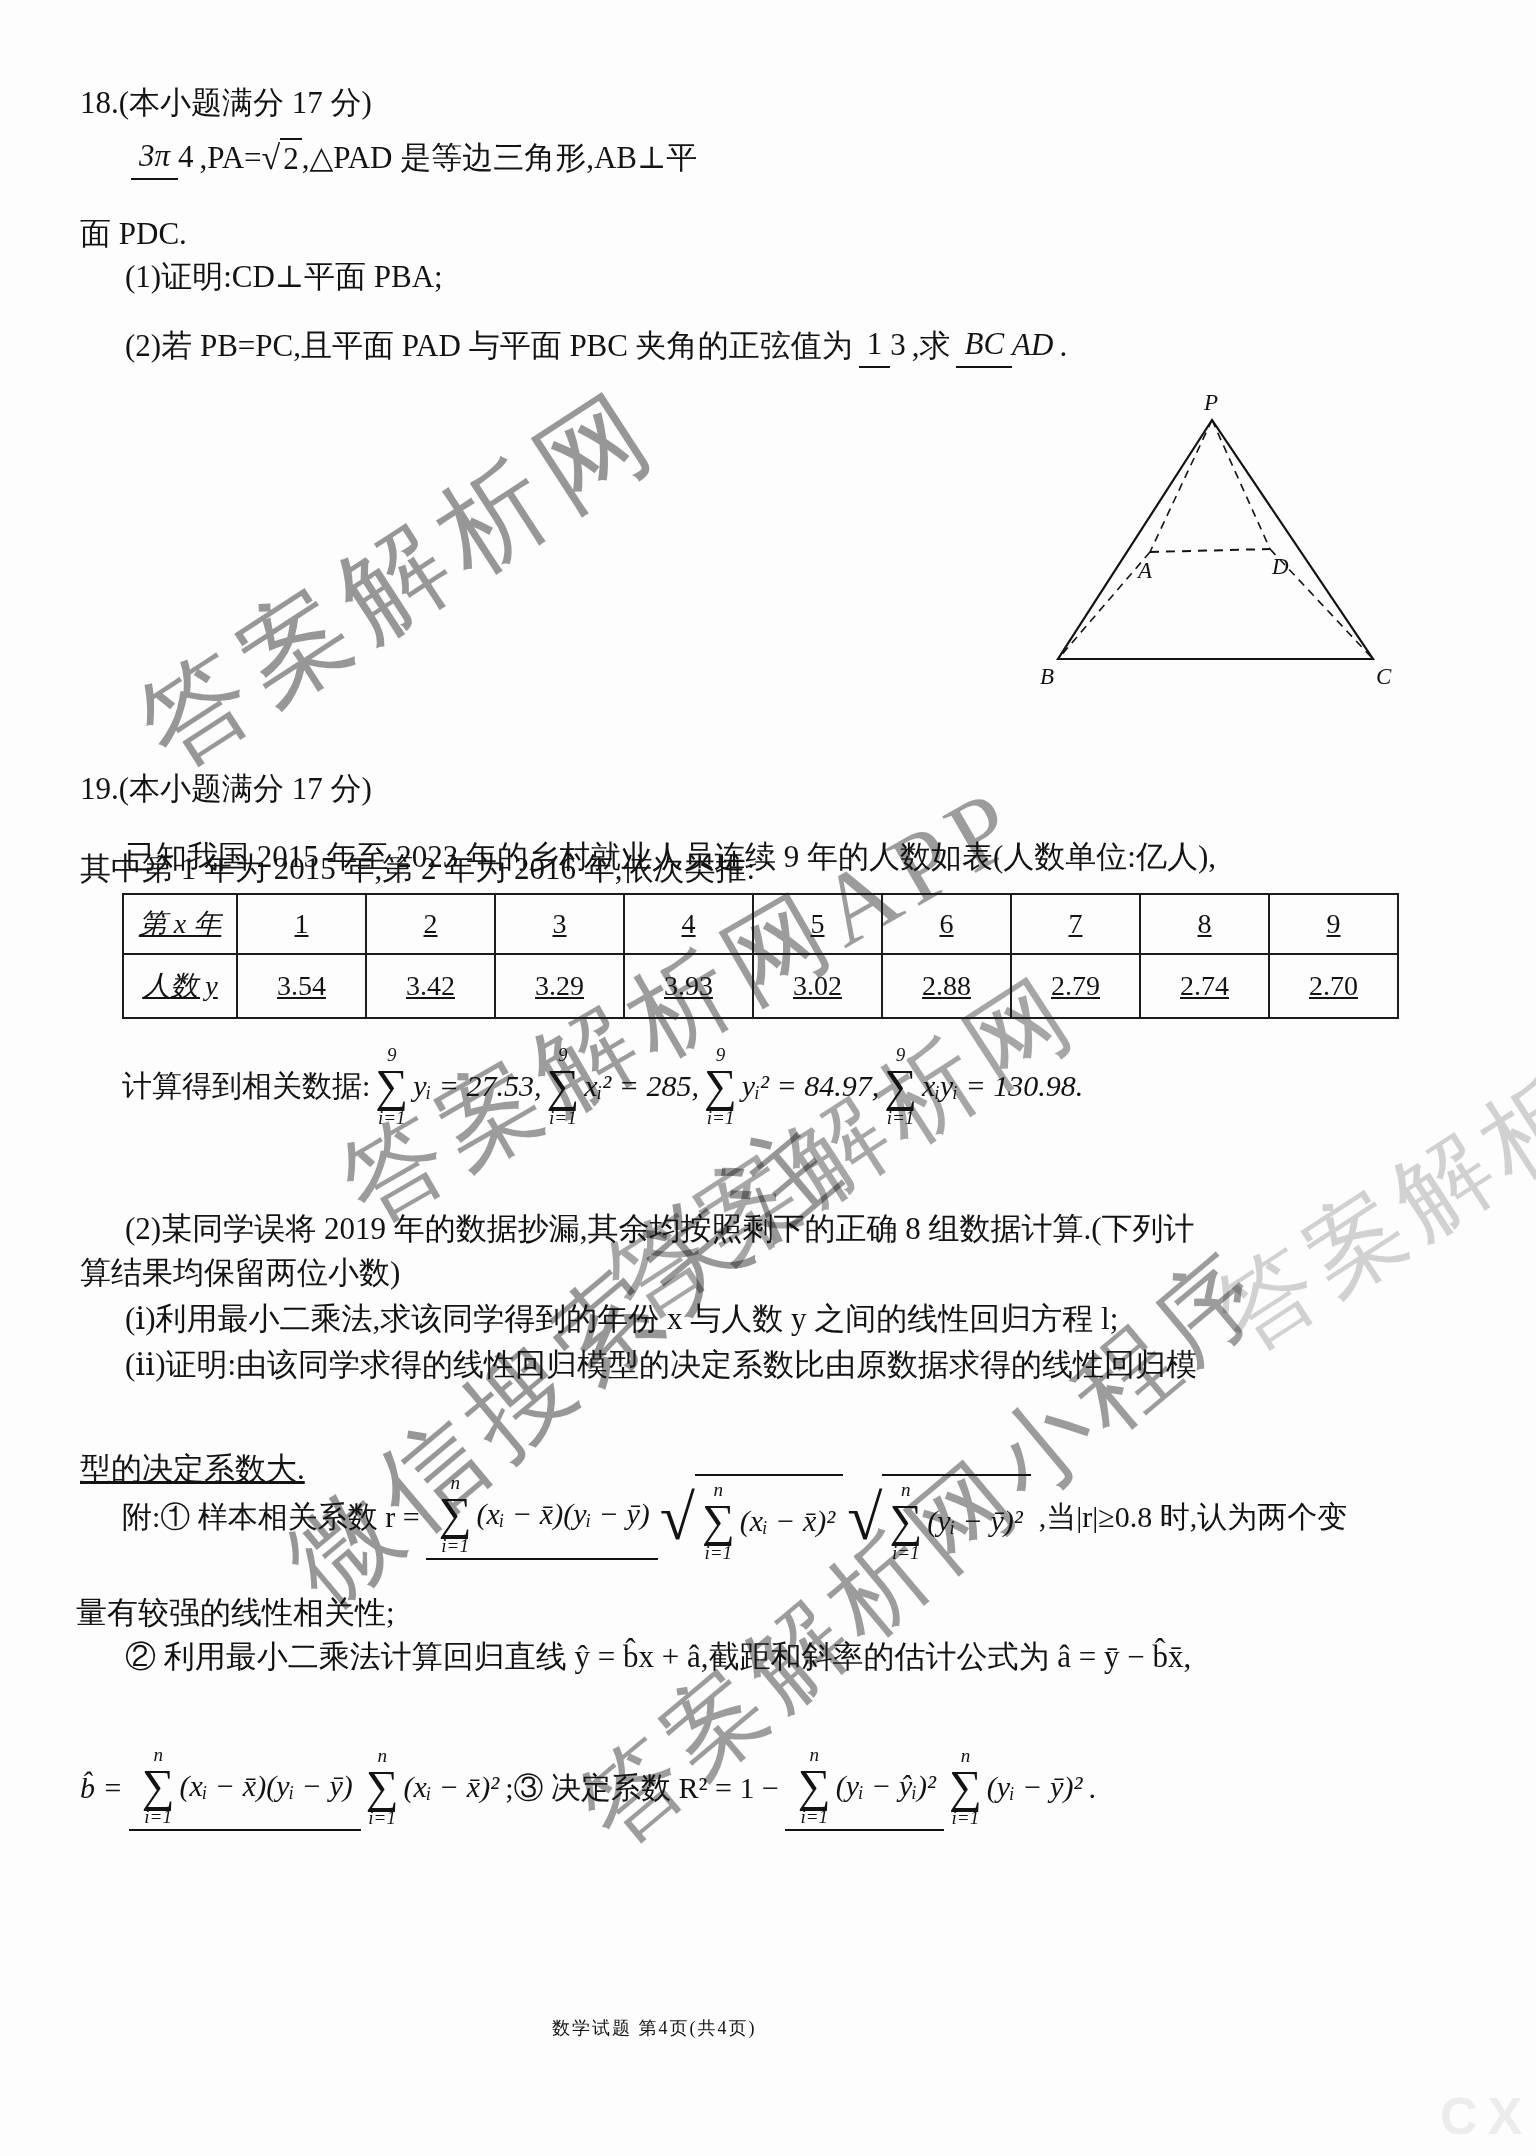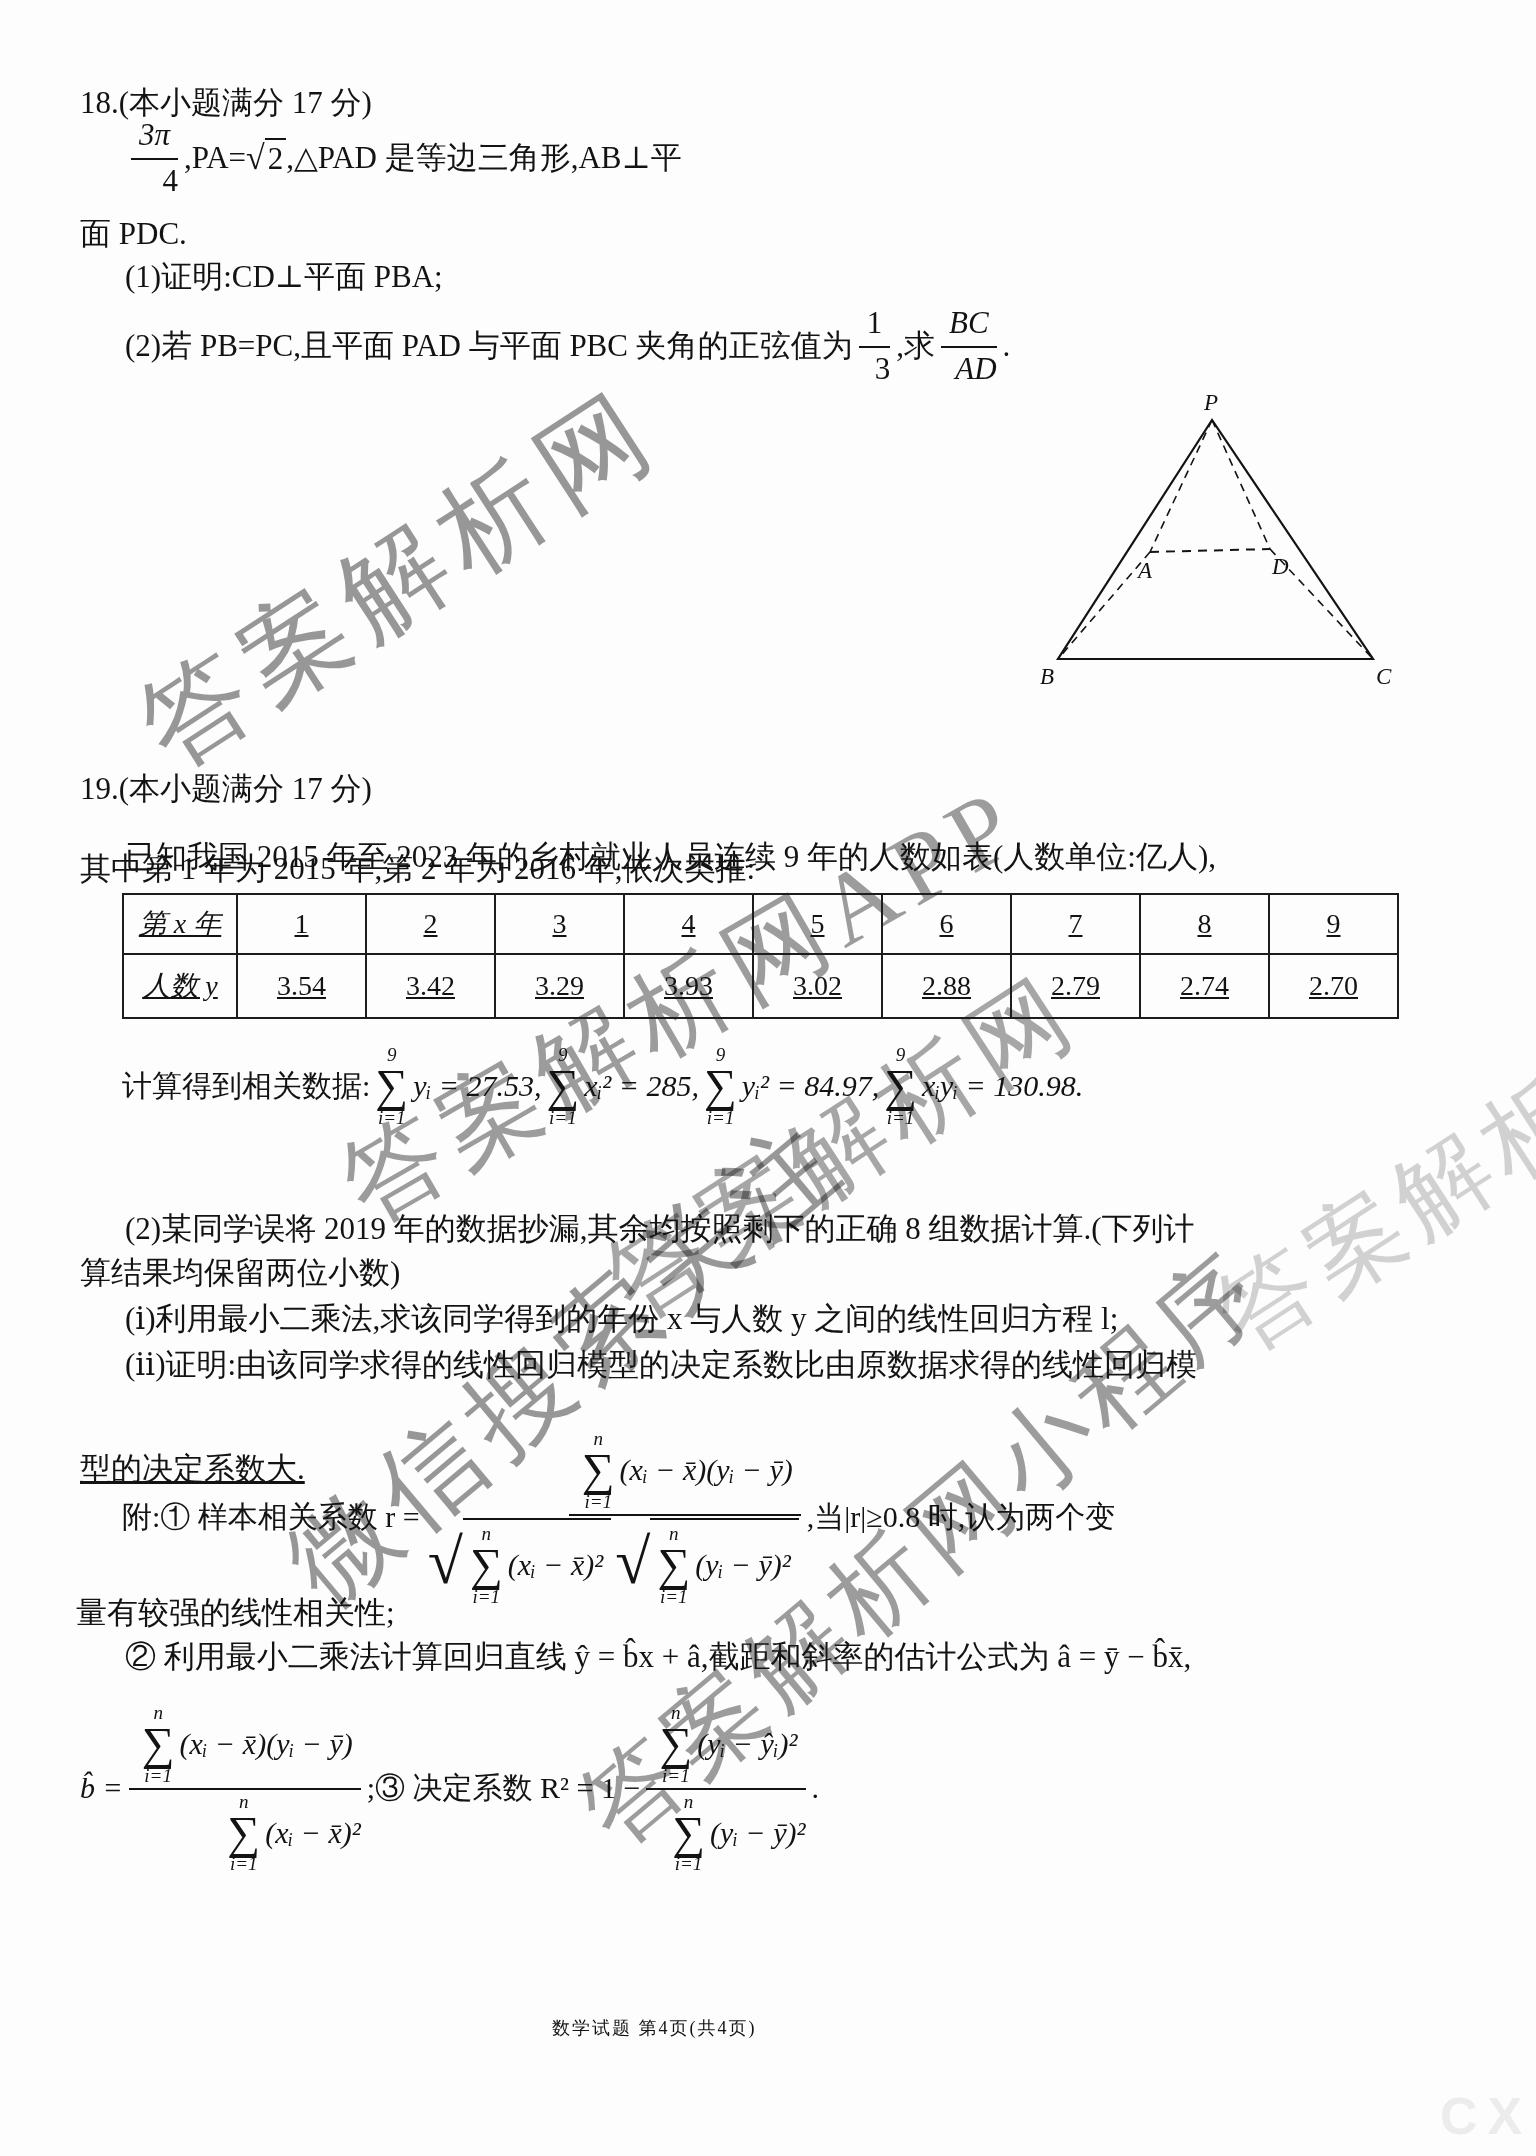--- a/index.html
+++ b/index.html
@@ -4,21 +4,21 @@
 <style>
   html,body{margin:0;padding:0;background:#888;}
   .page{
     position:relative; width:1536px; height:2156px; margin:0 auto;
     background:#fdfdfd; overflow:hidden; color:#131313;
     font-family:"Liberation Serif","DejaVu Serif",serif;
   }
   .line{position:absolute; white-space:nowrap; font-size:31px; line-height:1.25;}
   .flexline{display:flex; align-items:center;}
   
-  .frac{display:inline-flex; flex-direction:column; align-items:flex-end; margin:0 6px; vertical-align:middle;}
+  .frac{display:inline-flex; align-items:flex-start; margin:0 6px; vertical-align:middle;}
   .frac .num{display:flex; align-items:center; justify-content:center; border-bottom:2px solid #131313; padding:1px 8px 3px 8px;}
   .frac .den{display:flex; align-items:center; justify-content:center; padding-top:2px;}
   
   .sg{display:inline-flex; flex-direction:column; align-items:center; line-height:1; font-size:19px; margin:0 5px; font-style:italic;}
   .sg .sym{font-size:46px; line-height:.95; font-style:normal;}
   
   .sqrtg{display:inline-flex; align-items:stretch; margin:0 2px;}
   .sqrt-sym{font-size:64px; line-height:1; align-self:center; font-weight:400;}
   .sqrt-arg{display:inline-flex; align-items:center; border-top:2px solid #131313; padding:4px 8px 0 2px;}
   .mini-sqrt{font-size:34px; vertical-align:-2px;}

